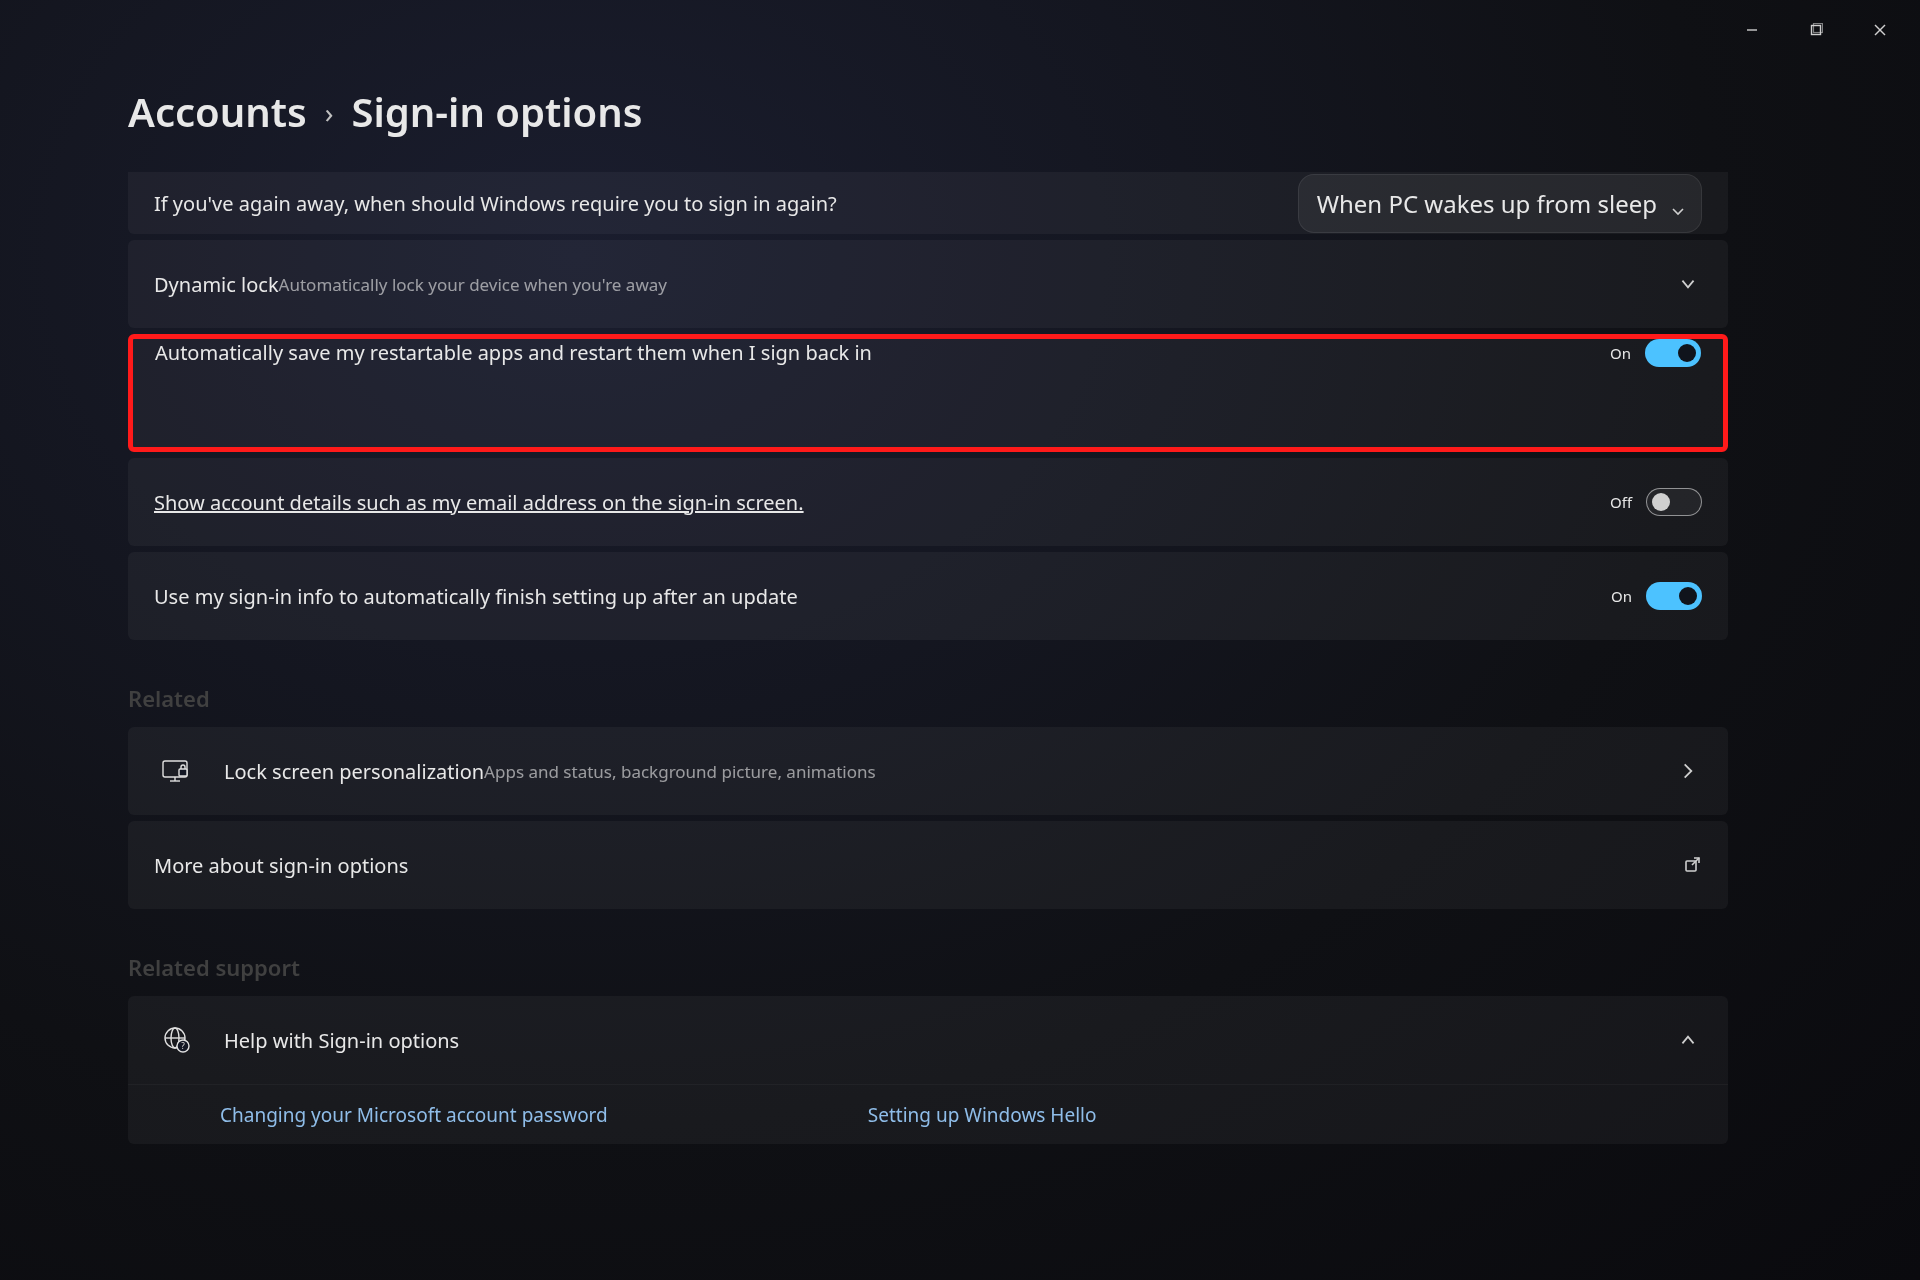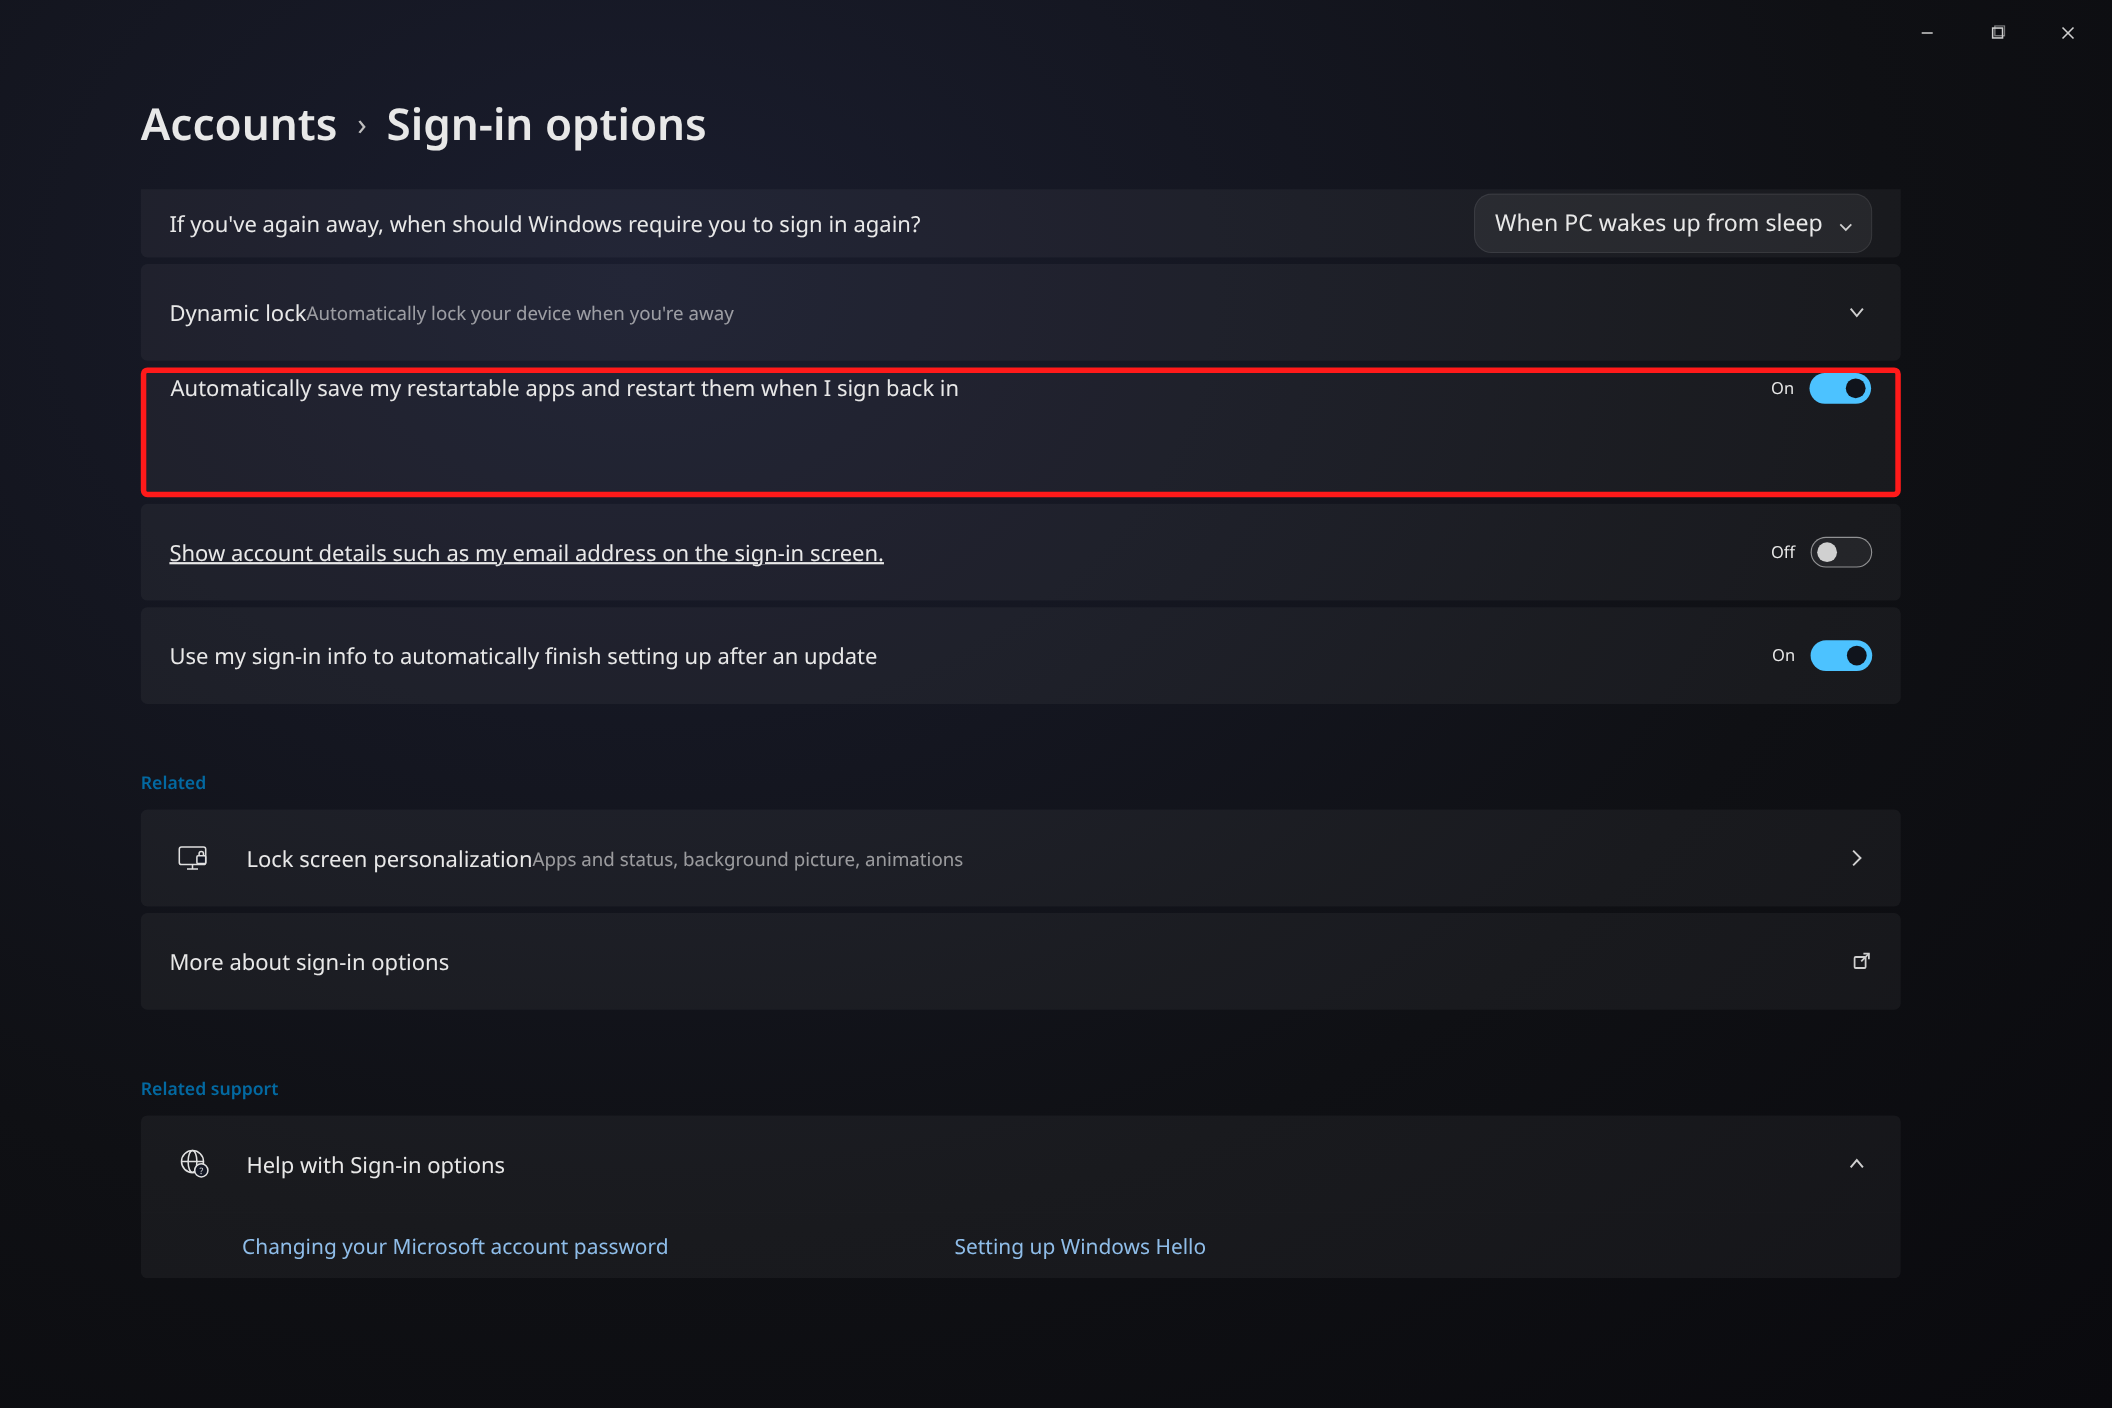--- a/index.html
+++ b/index.html
@@ -84,21 +84,21 @@
     display: flex;
     align-items: center;
     gap: 14px;
     margin-left: auto;
   }
   .dropdown {
     background: rgba(255,255,255,0.06);
     border: 1px solid rgba(255,255,255,0.08);
     border-radius: 16px;
     padding: 12px 44px 12px 18px;
-    font-size: 21px;
+    font-size: 24px;
     color: #e8e8e8;
     position: relative;
     min-width: 360px;
   }
   .chevron {
     display: inline-block;
     width: 18px; height: 18px;
   }
   .chevron svg { width: 100%; height: 100%; stroke: #cfcfcf; fill: none; stroke-width: 1.6; }
   .dropdown .chevron {
@@ -130,24 +130,24 @@
     border: 5px solid #ff1a1a;
     border-radius: 6px;
     background: rgba(255,255,255,0.045);
     padding: 0 22px;
     margin-bottom: 6px;
     min-height: 118px;
     display: flex;
     align-items: flex-start;
   }
   .section-header {
-    font-size: 16px;
+    font-size: 22px;
     font-weight: 600;
-    color: #0369a1;
-    margin: 60px 0 14px 0;
+    color: #404040;
+    margin: 43px 0 14px 0;
   }
   .icon-slot {
     width: 42px; height: 42px;
     margin-right: 28px;
     display: flex; align-items: center; justify-content: center;
     color: #e0e0e0;
   }
   .icon-slot svg { width: 32px; height: 32px; stroke: currentColor; fill: none; stroke-width: 1.4; }
   .popout { width: 20px; height: 20px; }
   .popout svg { width: 100%; height: 100%; stroke: #cfcfcf; fill: none; stroke-width: 1.6; }

